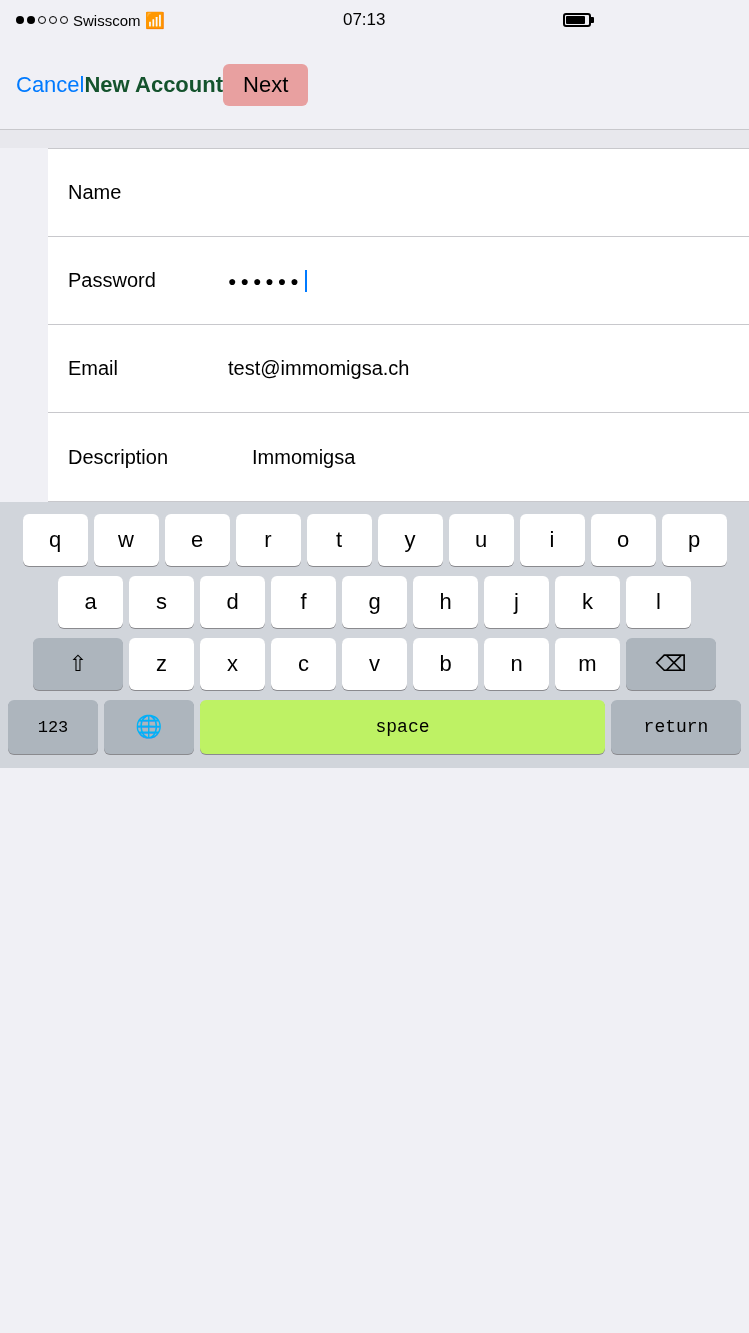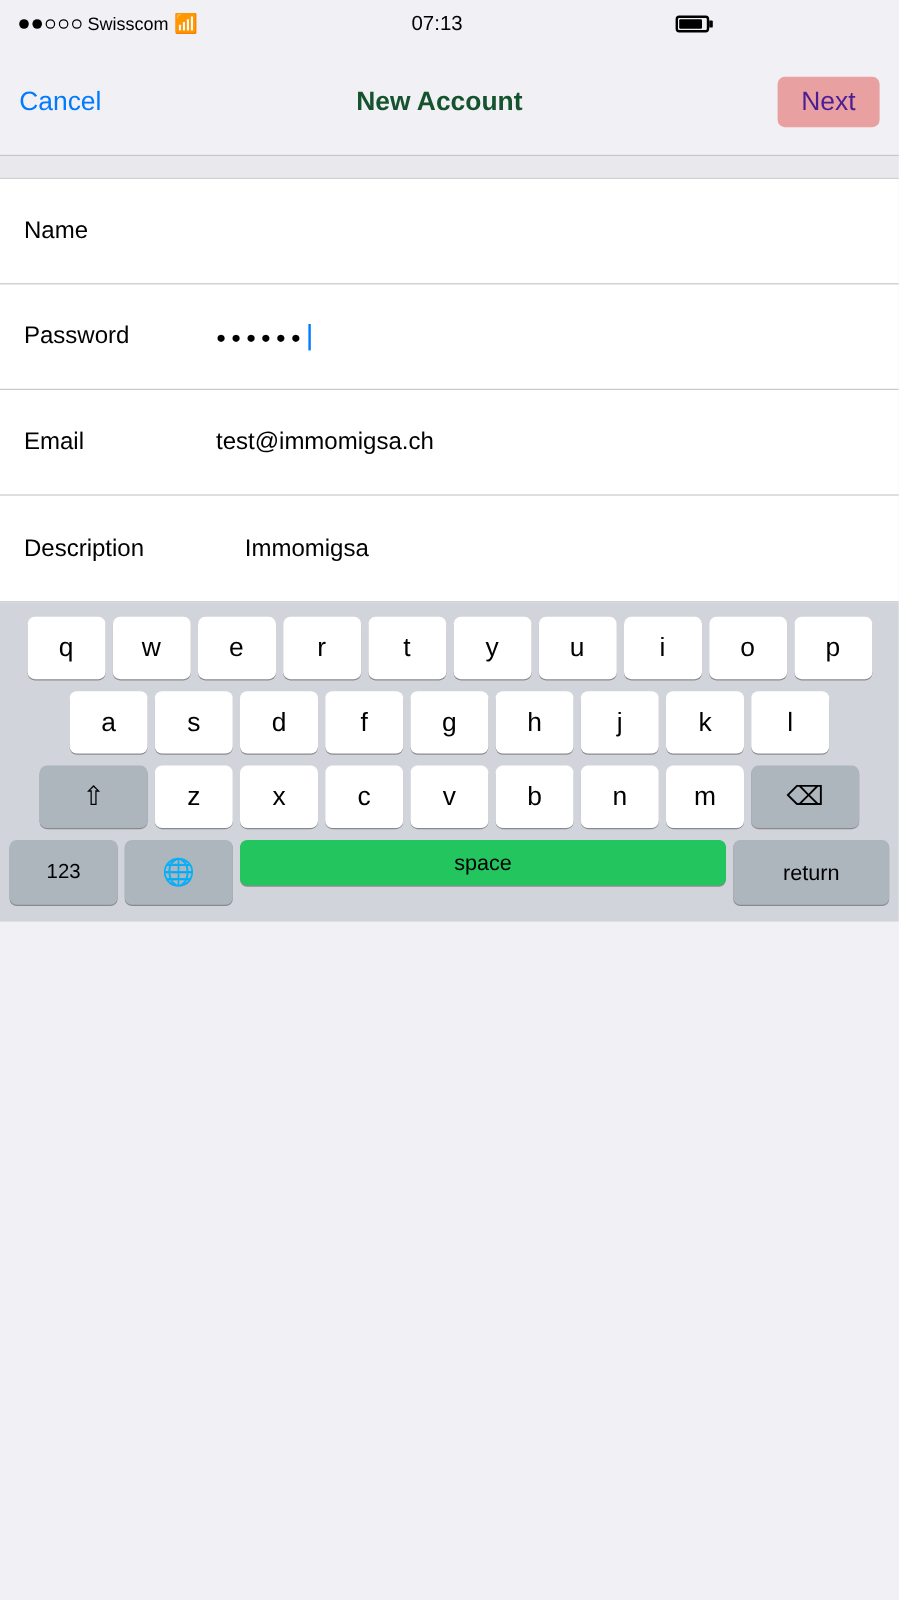--- a/index.html
+++ b/index.html
@@ -87,58 +87,59 @@
       border-radius: 1px;
     }
 
     
     .nav-bar {
       width: 749px;
       height: 90px;
       background: #f0f0f5;
       display: flex;
       align-items: center;
-      justify-content: space-between;
+      justify-content: flex-start;
       padding: 0 16px;
       border-bottom: 1px solid #c8c8cc;
     }
     .nav-cancel {
       font-size: 22px;
       color: #007aff;
       background: none;
       border: none;
       cursor: pointer;
     }
     .nav-title {
       font-size: 22px;
       font-weight: 600;
       color: #14532d;
     }
     .nav-next {
       font-size: 22px;
-      color: #4c1d95;
+      color: #000000;
       background: #e8a0a0;
       border: none;
       cursor: pointer;
       padding: 8px 20px;
       border-radius: 6px;
     }
 
     
     .section-gap {
       width: 749px;
       height: 18px;
       background: #e8e8ed;
     }
 
     
     .form-container {
       background: #fff;
       border-top: 1px solid #c8c8cc;
       border-bottom: 1px solid #c8c8cc;
+      margin-left: 48px;
     }
     .form-row {
       display: flex;
       align-items: center;
       padding: 0 20px;
       height: 88px;
       border-bottom: 1px solid #c8c8cc;
     }
     .form-row:last-child {
       border-bottom: none;
@@ -217,20 +218,21 @@
     }
     .key-delete {
       width: 90px;
       height: 52px;
     }
     .key-bottom-row {
       display: flex;
       gap: 6px;
       padding: 0 4px;
       margin-bottom: 6px;
+      font-family: Liberation Mono, monospace;
     }
     .key-123 {
       width: 90px;
       height: 54px;
       font-size: 17px;
       background: #adb5bd;
       border-radius: 6px;
       display: flex;
       align-items: center;
       justify-content: center;
@@ -244,22 +246,22 @@
       background: #adb5bd;
       border-radius: 6px;
       display: flex;
       align-items: center;
       justify-content: center;
       box-shadow: 0 1px 0 #8a8a8e;
       cursor: pointer;
     }
     .key-space {
       flex: 1;
-      height: 38px;
-      background: #22c55e;
+      height: 54px;
+      background: #bef264;
       border-radius: 6px;
       display: flex;
       align-items: center;
       justify-content: center;
       font-size: 18px;
       box-shadow: 0 1px 0 #8a8a8e;
       cursor: pointer;
     }
     .key-return {
       width: 130px;

